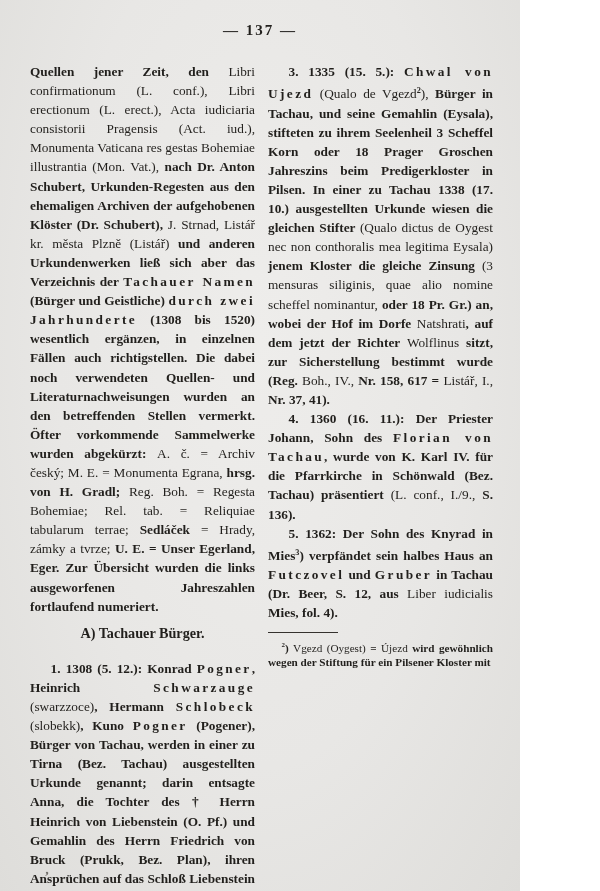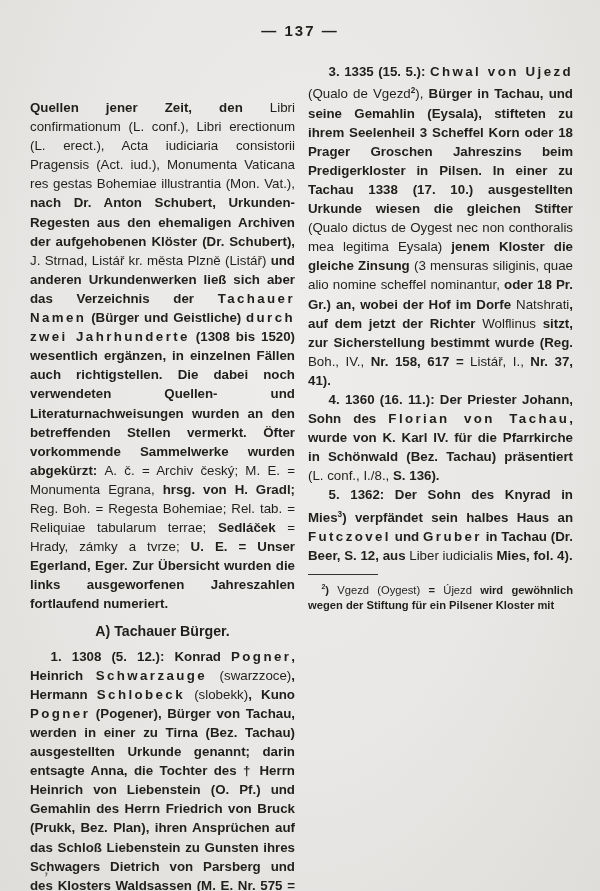--- a/index.html
+++ b/index.html
@@ -1,41 +1,41 @@
 <!DOCTYPE html>
 <html lang="de"><head>
 <meta charset="utf-8">
 <style>
   html,body{margin:0;padding:0;}
   .page{
     position:relative;
-    width:600px;height:891px;
+    width:520px;height:891px;
     background:radial-gradient(ellipse at 50% 38%, #eeedeb 0%, #e8e7e5 55%, #deddda 100%);
-    font-family:Liberation Sans, sans-serif;
+    font-family:Liberation Serif, serif;
     color:#211f1c;
     overflow:hidden;
   }
   .header{
     position:absolute;top:22px;left:0;right:0;
     text-align:center;font-weight:bold;font-size:15px;letter-spacing:2px;
   }
   .columns{
     position:absolute;top:62px;left:30px;right:27px;
     display:flex;gap:13px;
   }
   .col{
     flex:1;min-width:0;
     text-align:justify;
     font-size:13.3px;line-height:19.1px;
     hyphens:auto;overflow-wrap:break-word;
   }
   .para{margin:0;text-indent:1.55em;}
-  .para.noindent{text-indent:0;margin-top:36px;}
+  .para.noindent{text-indent:0;}
   .para.small{font-size:11.2px;line-height:14.8px;text-indent:1.2em;}
-  .heading{margin:8px 0 6px;text-align:center;font-size:14.2px;font-weight:bold;text-indent:0;}
+  .heading{margin:8px 0 16px;text-align:center;font-size:14.2px;font-weight:bold;text-indent:0;}
   .seg-f{font-weight:bold;}
   .seg-a{font-weight:normal;}
   .seg-sp{font-weight:bold;letter-spacing:2.4px;}
   .seg-sup{font-weight:bold;vertical-align:super;font-size:0.62em;letter-spacing:0;}
   .fn-rule{width:70px;border-top:1.5px solid #35322e;margin:9px 0 5px;}
   .stray-mark{
     position:absolute;left:44px;bottom:6px;
     font-size:14px;font-weight:bold;color:#4c4943;opacity:.75;transform:rotate(8deg);
   }
 </style>
@@ -45,20 +45,20 @@
 <div class="page">
   <div class="header">— 137 —</div>
   <div class="columns">
     <div class="col">
         <p class="para noindent"><span class="seg-f">Quellen jener Zeit, den </span><span class="seg-a">Libri confirmationum (L. conf.), Libri erectionum (L. erect.), Acta iudiciaria consistorii Pragensis (Act. iud.), Monumenta Vaticana res gestas Bohemiae illustrantia (Mon. Vat.), </span><span class="seg-f">nach Dr. Anton Schubert, Urkunden-Regesten aus den ehemaligen Archiven der aufgehobenen Klöster (Dr. Schubert), </span><span class="seg-a">J. Strnad, Listář kr. města Plzně (Listář) </span><span class="seg-f">und anderen Urkundenwerken ließ sich aber das Verzeichnis der </span><span class="seg-sp">Tachauer Namen</span><span class="seg-f"> (Bürger und Geistliche) </span><span class="seg-sp">durch zwei Jahrhunderte</span><span class="seg-f"> (1308 bis 1520) wesentlich ergänzen, in einzelnen Fällen auch richtigstellen. Die dabei noch verwendeten Quellen- und Literaturnachweisungen wurden an den betreffenden Stellen vermerkt. Öfter vorkommende Sammelwerke wurden abgekürzt: </span><span class="seg-a">A. č. = Archiv český; M. E. = Monumenta Egrana, </span><span class="seg-f">hrsg. von H. Gradl; </span><span class="seg-a">Reg. Boh. = Regesta Bohemiae; Rel. tab. = Reliquiae tabularum terrae; </span><span class="seg-f">Sedláček </span><span class="seg-a">= Hrady, zámky a tvrze; </span><span class="seg-f">U. E. = Unser Egerland, Eger. Zur Übersicht wurden die links ausgeworfenen Jahreszahlen fortlaufend numeriert.</span></p>
         <h3 class="heading"><span class="seg-f">A) Tachauer Bürger.</span></h3>
         <p class="para"><span class="seg-f">1. 1308 (5. 12.): Konrad </span><span class="seg-sp">Pogner</span><span class="seg-f">, Heinrich </span><span class="seg-sp">Schwarzauge</span><span class="seg-a"> (swarzzoce)</span><span class="seg-f">, Hermann </span><span class="seg-sp">Schlobeck</span><span class="seg-a"> (slobekk)</span><span class="seg-f">, Kuno </span><span class="seg-sp">Pogner</span><span class="seg-f"> (Pogener), Bürger von Tachau, werden in einer zu Tirna (Bez. Tachau) ausgestellten Urkunde genannt; darin entsagte Anna, die Tochter des † Herrn Heinrich von Liebenstein (O. Pf.) und Gemahlin des Herrn Friedrich von Bruck (Prukk, Bez. Plan), ihren Ansprüchen auf das Schloß Liebenstein zu Gunsten ihres Schwagers Dietrich von Parsberg und des Klosters Waldsassen (M. E. Nr. 575 = Mitt. XXI., S. 161).</span></p>
       </div>
     <div class="col">
         <p class="para"><span class="seg-f">3. 1335 (15. 5.): </span><span class="seg-sp">Chwal von Ujezd</span><span class="seg-a"> (Qualo de Vgezd</span><span class="seg-sup">2</span><span class="seg-a">), </span><span class="seg-f">Bürger in Tachau, und seine Gemahlin (Eysala), stifteten zu ihrem Seelenheil 3 Scheffel Korn oder 18 Prager Groschen Jahreszins beim Predigerkloster in Pilsen. In einer zu Tachau 1338 (17. 10.) ausgestellten Urkunde wiesen die gleichen Stifter </span><span class="seg-a">(Qualo dictus de Oygest nec non conthoralis mea legitima Eysala) </span><span class="seg-f">jenem Kloster die gleiche Zinsung </span><span class="seg-a">(3 mensuras siliginis, quae alio nomine scheffel nominantur, </span><span class="seg-f">oder 18 Pr. Gr.) an, wobei der Hof im Dorfe </span><span class="seg-a">Natshrati</span><span class="seg-f">, auf dem jetzt der Richter </span><span class="seg-a">Wolflinus</span><span class="seg-f"> sitzt, zur Sicherstellung bestimmt wurde (Reg. </span><span class="seg-a">Boh., IV., </span><span class="seg-f">Nr. 158, 617 = </span><span class="seg-a">Listář, I., </span><span class="seg-f">Nr. 37, 41).</span></p>
-        <p class="para"><span class="seg-f">4. 1360 (16. 11.): Der Priester Johann, Sohn des </span><span class="seg-sp">Florian von Tachau</span><span class="seg-f">, wurde von K. Karl IV. für die Pfarrkirche in Schönwald (Bez. Tachau) präsentiert </span><span class="seg-a">(L. conf., I./8., </span><span class="seg-f">S. 136).</span></p>
+        <p class="para"><span class="seg-f">4. 1360 (16. 11.): Der Priester Johann, Sohn des </span><span class="seg-sp">Florian von Tachau</span><span class="seg-f">, wurde von K. Karl IV. für die Pfarrkirche in Schönwald (Bez. Tachau) präsentiert </span><span class="seg-a">(L. conf., I./9., </span><span class="seg-f">S. 136).</span></p>
         <p class="para"><span class="seg-f">5. 1362: Der Sohn des Knyrad in Mies</span><span class="seg-sup">3</span><span class="seg-f">) verpfändet sein halbes Haus an </span><span class="seg-sp">Futczovel</span><span class="seg-f"> und </span><span class="seg-sp">Gruber</span><span class="seg-f"> in Tachau (Dr. Beer, S. 12, aus </span><span class="seg-a">Liber iudicialis </span><span class="seg-f">Mies, fol. 4).</span></p>
         <div class="fn-rule"></div>
         <p class="para small"><span class="seg-sup">2</span><span class="seg-f">) </span><span class="seg-a">Vgezd (Oygest) </span><span class="seg-f">= </span><span class="seg-a">Újezd </span><span class="seg-f">wird gewöhnlich wegen der Stiftung für ein Pilsener Kloster mit </span></p>
       </div>
   </div>
   <div class="stray-mark">’</div>
 </div>
 
 </body></html>

